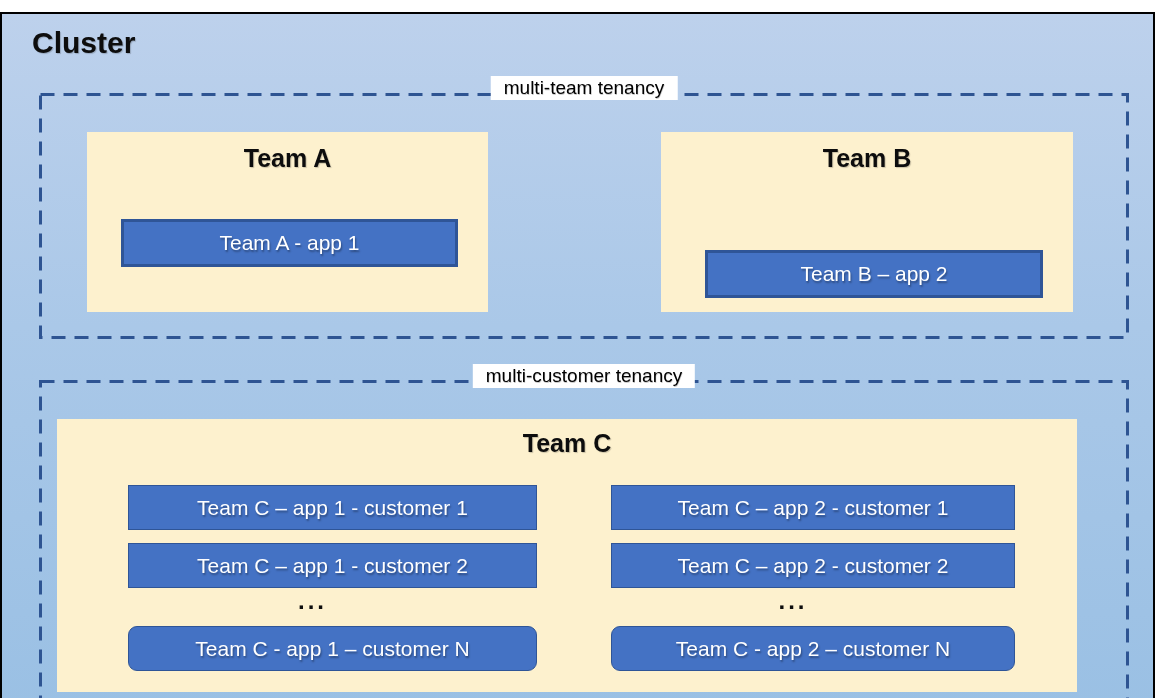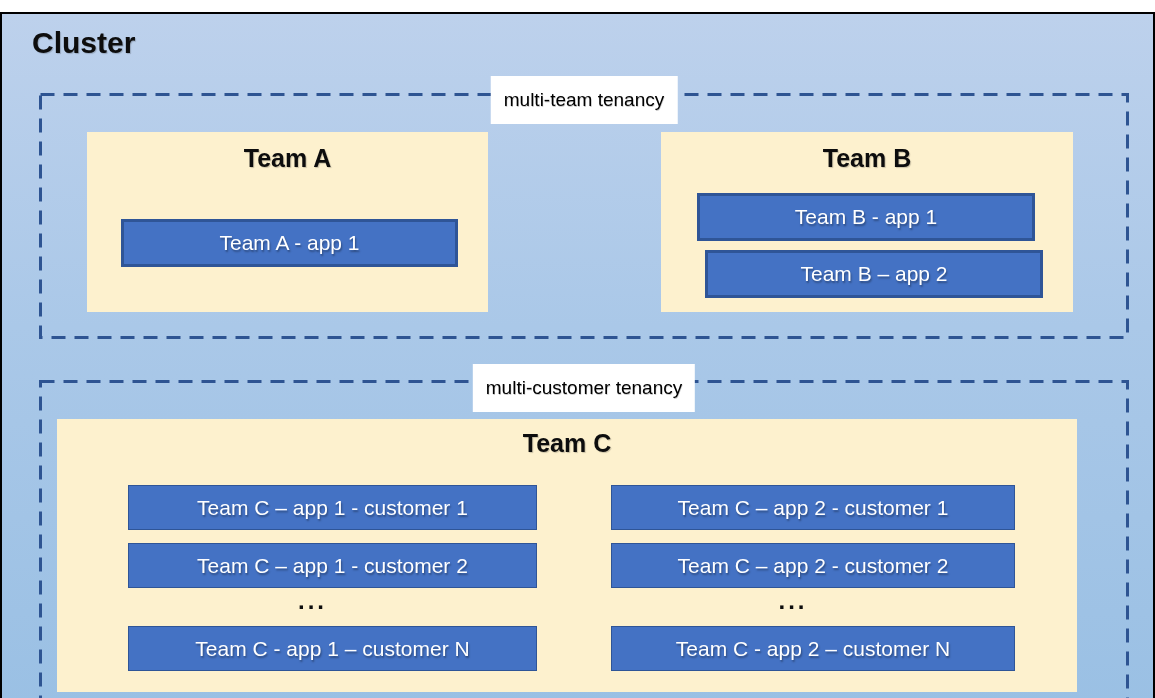--- a/index.html
+++ b/index.html
@@ -30,21 +30,21 @@
     position: absolute;
   }
   .tenancy svg { position: absolute; left: 0; top: 0; display: block; }
   .tenancy-label {
     position: absolute;
     left: 50%;
     transform: translateX(-50%);
     background: #ffffff;
     color: #000000;
     font-size: 19px;
-    padding: 13px 13px;
+    padding: 1px 13px;
     white-space: nowrap;
     text-shadow: 0.5px 0.5px 0.5px rgba(0,0,0,0.2);
   }
   .tenancy.mt { left: 37px; top: 79px; width: 1090px; height: 246px; }
   .tenancy.mt .tenancy-label { top: -17px; }
   .tenancy.mc { left: 37px; top: 366px; width: 1090px; height: 322px; }
   .tenancy.mc .tenancy-label { top: -16px; }
   .panel {
     position: absolute;
     background: #fdf1ce;
@@ -78,21 +78,21 @@
   .app-lg { border: 3px solid #2f5597; }
   .app-sm { border: 1.5px solid #2f5597; }
   .team-a-app { left: 34px; top: 87px; width: 337px; height: 48px; }
   .team-b-app1 { left: 36px; top: 61px; width: 338px; height: 48px; }
   .team-b-app2 { left: 44px; top: 118px; width: 338px; height: 48px; }
   .ccol { position: absolute; top: 0; height: 100%; }
   .ccol-1 { left: 71px; width: 409px; }
   .ccol-2 { left: 554px; width: 404px; }
   .ccol .row-1 { left: 0; top: 66px; width: 100%; height: 45px; }
   .ccol .row-2 { left: 0; top: 124px; width: 100%; height: 45px; }
-  .ccol .row-3 { left: 0; top: 207px; width: 100%; height: 45px; }
+  .ccol .row-3 { left: 0; top: 207px; width: 100%; height: 45px; border-radius: 9px; }
   .ellipsis {
     position: absolute;
     left: 0; right: 40px;
     top: 168px;
     text-align: center;
     font-size: 24px;
     font-weight: bold;
     color: #0d0d0d;
     letter-spacing: 3px;
   }
@@ -118,21 +118,20 @@
     <div class="tenancy-label">multi-customer tenancy</div>
   </div>
 
   <div class="panel team-a">
     <div class="panel-title">Team A</div>
     <div class="app app-lg team-a-app">Team A - app 1</div>
   </div>
 
   <div class="panel team-b">
     <div class="panel-title">Team B</div>
-    <div class="app app-lg team-b-app1">Team B - app 1</div>
     <div class="app app-lg team-b-app2">Team B – app 2</div>
   </div>
 
   <div class="panel team-c">
     <div class="panel-title">Team C</div>
 
     <div class="ccol ccol-1">
       <div class="app app-sm row-1">Team C – app 1 - customer 1</div>
       <div class="app app-sm row-2">Team C – app 1 - customer 2</div>
       <div class="ellipsis">...</div>

